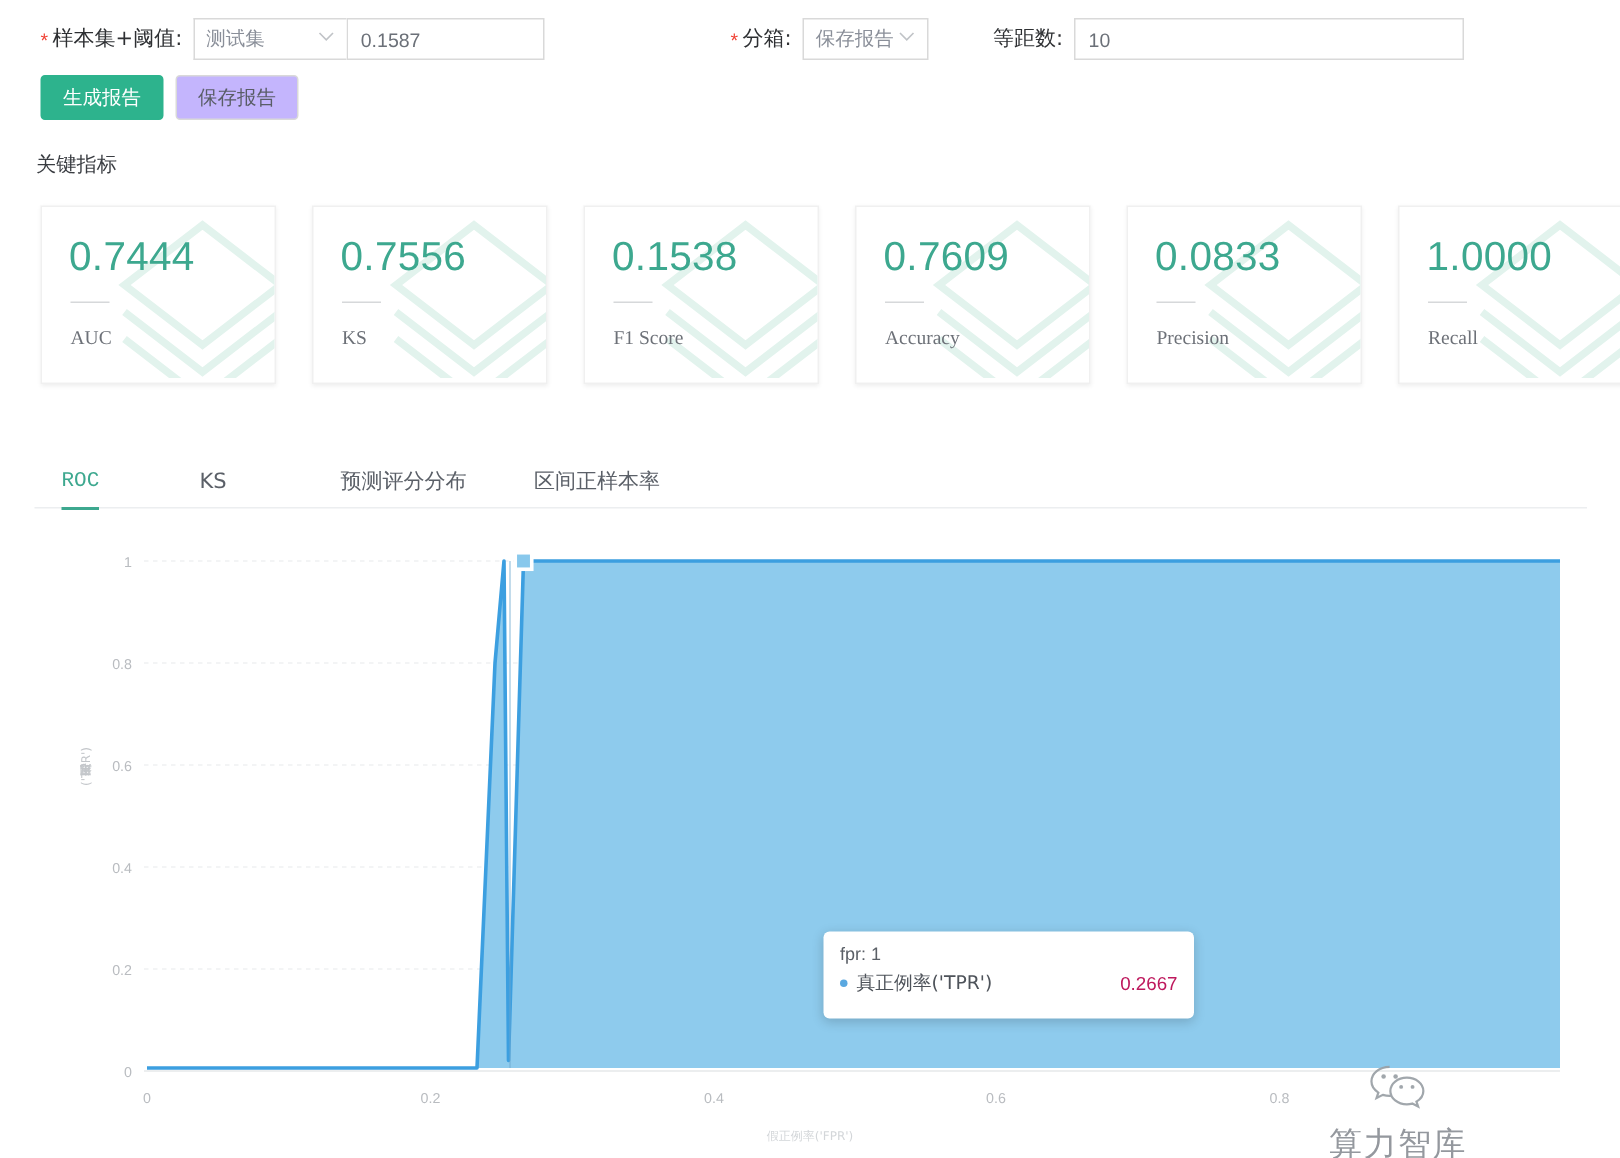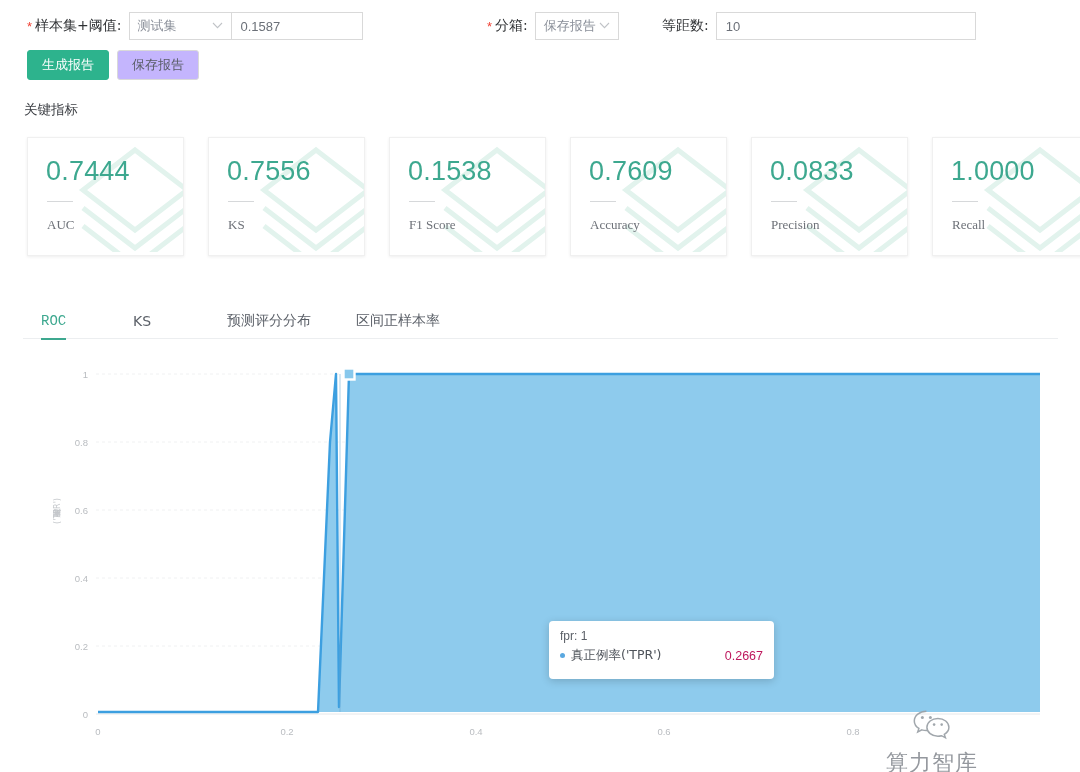--- a/index.html
+++ b/index.html
@@ -94,21 +94,21 @@
   }
   .xtitle {
     position:absolute; left:0; top:752px; width:1080px; text-align:center;
     font-size:8px; color:#d3d6d9;
     font-family:"DejaVu Sans","Liberation Sans",sans-serif;
   }
   .tick { font-size:9.5px; fill:#b9bcc0; font-family:"Liberation Sans",sans-serif; }
 
   
   .tooltip {
-    position:absolute; left:549px; top:621px; width:225px; height:58px;
+    position:absolute; left:549px; top:621px; width:247px; height:58px;
     background:#fff; border-radius:4px; box-shadow:0 2px 8px rgba(0,0,0,0.18);
     padding:8px 11px; font-size:12.5px; color:#555a61;
     font-family:"DejaVu Sans","Liberation Sans",sans-serif;
   }
   .tt-head { font-size:12px; color:#5a5f66; margin-bottom:4px; font-family:"Liberation Sans",sans-serif; }
   .tt-row { display:flex; align-items:center; }
   .tt-dot { width:5px; height:5px; border-radius:50%; background:#5aa8e0; margin-right:6px; flex:none; }
   .tt-name { font-size:12.5px; color:#4e535a; }
   .tt-val { margin-left:auto; font-size:12.5px; color:#be185d; font-family:"Liberation Sans",sans-serif; }
 
@@ -296,20 +296,21 @@
 
       <path d="M98,364 L318,364 L330,94 L336,26 L339,359 L349,26 L1040,26" fill="none" stroke="#3c9fe0" stroke-width="2.4" stroke-linejoin="round"></path>
 
       <line x1="340" y1="26" x2="340" y2="364" stroke="#6ba9cf" stroke-width="1" stroke-opacity="0.55"></line>
 
       <rect x="343.5" y="20.5" width="11" height="11" fill="#88c8ec" stroke="#ffffff" stroke-width="2.4"></rect>
     </svg>
   </div>
 
   <div class="ytitle">真正例率('TPR')</div>
+  <div class="xtitle">假正例率('FPR')</div>
 
   <div class="tooltip">
     <div class="tt-head">fpr: 1</div>
     <div class="tt-row">
       <span class="tt-dot"></span>
       <span class="tt-name">真正例率('TPR')</span>
       <span class="tt-val">0.2667</span>
     </div>
   </div>
 

